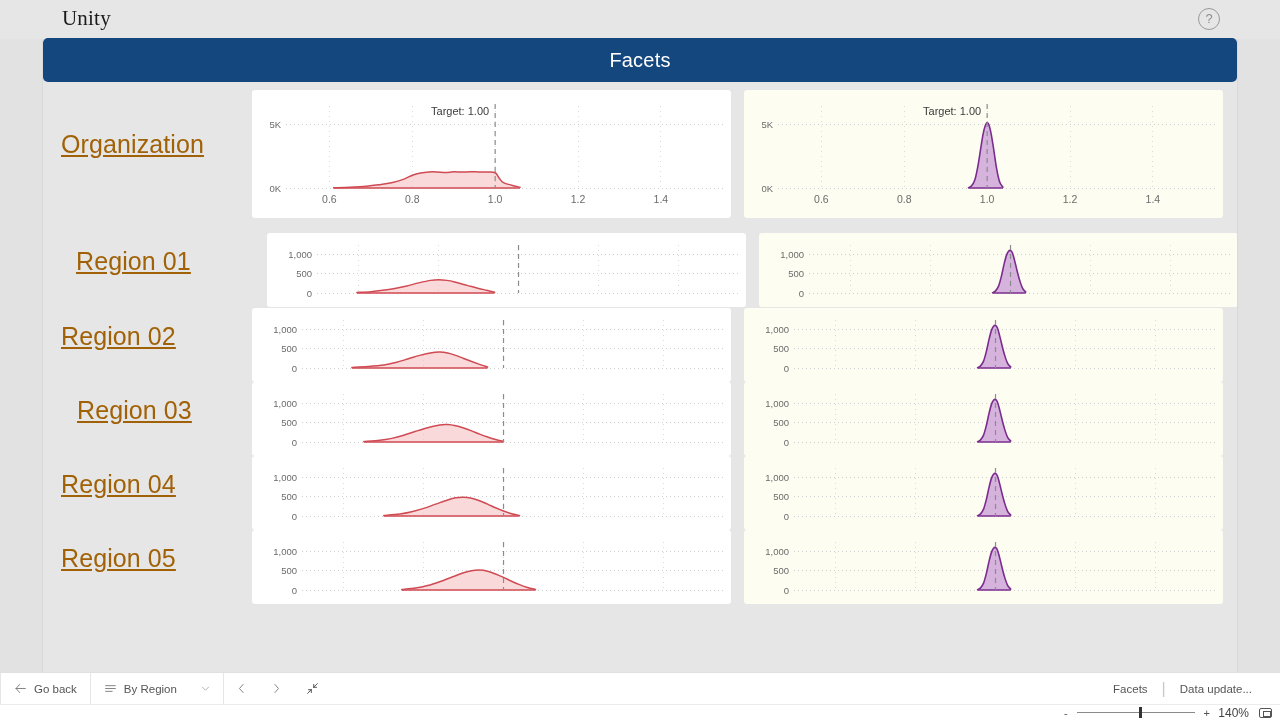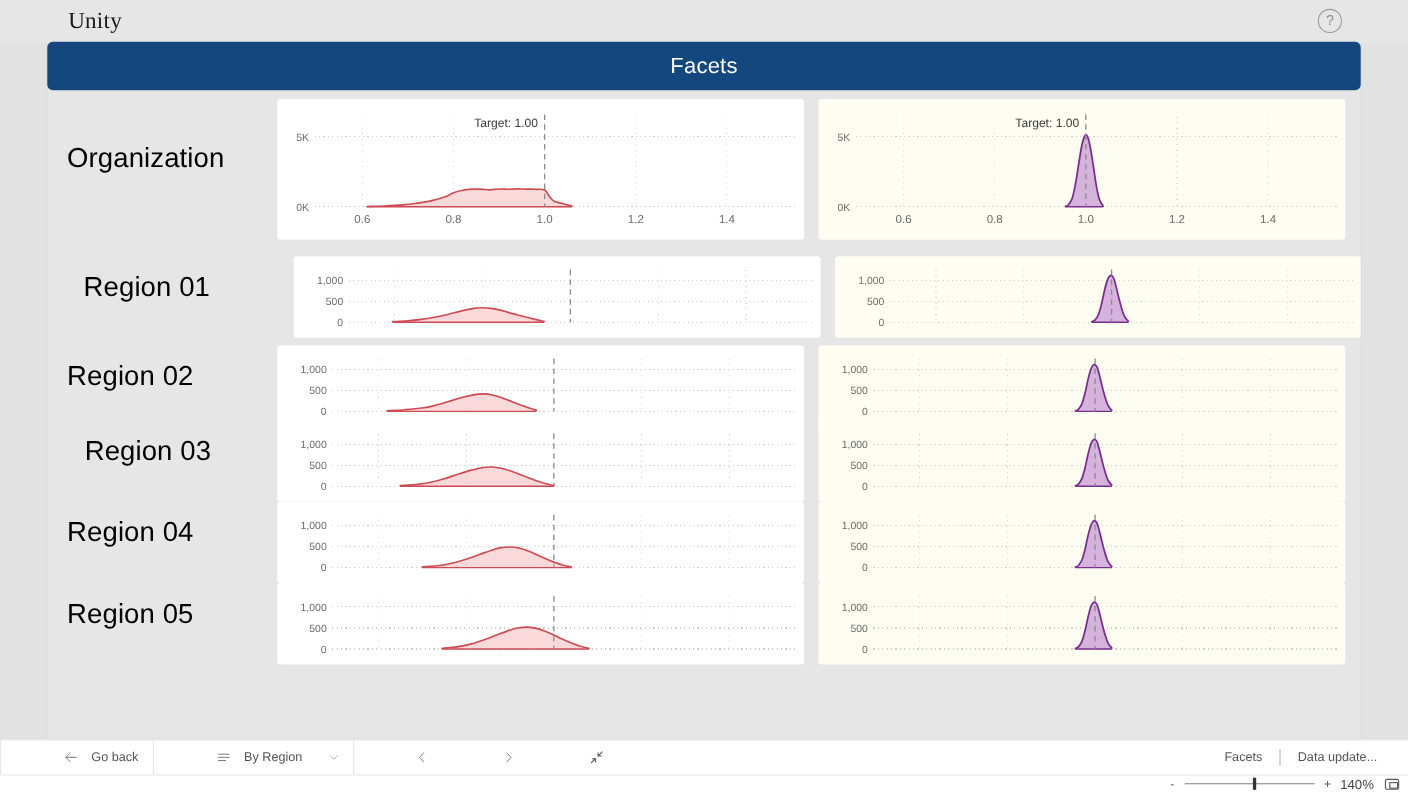--- a/index.html
+++ b/index.html
@@ -55,44 +55,44 @@
   .col-header {
     position: absolute; top: 12px;
     font-size: 25px; color: #b2b2b2; font-weight: 400; letter-spacing: .1px;
   }
   .col-header.c1 { left: 212px; }
   .col-header.c2 { left: 704px; }
 
   .row { position: relative; }
   .row-label {
     position: absolute; left: 18px;
-    font-size: 25px; color: #000000; font-weight: 400; letter-spacing: .1px;
+    font-size: 25px; color: #a16207; font-weight: 400; letter-spacing: .1px; text-decoration: underline;
   }
 
   .panel {
     position: absolute;
     border-radius: 3px;
     overflow: hidden;
   }
   .panel.m1 { background: #ffffff; }
   .panel.m60 { background: #fdfdf2; }
 
   .panel svg { display: block; }
 
   
   .statusbar {
     position: absolute; left: 0; top: 672px; width: 1280px; height: 32px;
     background: #ffffff; border-top: 1px solid #e0e0e0;
     display: flex; align-items: center;
   }
   .sb-sep { width: 1px; height: 32px; background: #e6e6e6; }
   .sb-item {
-    display: flex; align-items: center; gap: 12px;
+    display: flex; align-items: center; gap: 7px;
     height: 32px; padding: 0 13px;
-    font-size: 11.5px; color: #555; cursor: pointer; white-space: nowrap; margin-left: 44px;
+    font-size: 11.5px; color: #555; cursor: pointer; white-space: nowrap;
   }
   .sb-icon { display: inline-flex; align-items: center; justify-content: center; color: #777; }
   .sb-spacer { flex: 1 1 auto; }
   .sb-right { display: flex; align-items: center; gap: 0; padding-right: 14px; }
   .sb-right .txt { font-size: 11.5px; color: #555; padding: 0 14px; }
   .sb-pipe { color: #c8c8c8; }
 
   
   .zoombar {
     position: absolute; left: 0; top: 704px; width: 1280px; height: 16px;
@@ -223,21 +223,21 @@
               <line x1="251.52380952380952" x2="251.52380952380952" y1="12" y2="60" stroke="#dcdcdc" stroke-width="1" stroke-dasharray="1 4" shape-rendering="crispEdges"></line>
               <line x1="331.3333333333333" x2="331.3333333333333" y1="12" y2="60" stroke="#dcdcdc" stroke-width="1" stroke-dasharray="1 4" shape-rendering="crispEdges"></line>
               <line x1="411.14285714285705" x2="411.14285714285705" y1="12" y2="60" stroke="#dcdcdc" stroke-width="1" stroke-dasharray="1 4" shape-rendering="crispEdges"></line>
               <path d="M 233.57 59.62 C 234.03 59.36, 235.36 59.17, 236.36 58.09 C 237.36 57.00, 238.55 55.54, 239.55 53.11 C 240.55 50.69, 241.41 47.25, 242.35 43.55 C 243.28 39.85, 244.27 34.49, 245.14 30.92 C 246.00 27.35, 246.80 24.23, 247.53 22.12 C 248.26 20.02, 248.86 19.06, 249.53 18.30 C 250.19 17.53, 250.86 17.21, 251.52 17.53 C 252.19 17.85, 252.85 18.61, 253.52 20.21 C 254.18 21.80, 254.78 24.29, 255.51 27.10 C 256.25 29.90, 257.04 33.66, 257.91 37.04 C 258.77 40.42, 259.77 44.38, 260.70 47.37 C 261.63 50.37, 262.50 53.08, 263.50 55.03 C 264.49 56.97, 266.16 58.37, 266.69 59.04 L 266.69 60.00 L 233.57 60.00 Z" fill="#c79ad6" fill-opacity="0.75" stroke="none"></path>
               <path d="M 233.57 59.62 C 234.03 59.36, 235.36 59.17, 236.36 58.09 C 237.36 57.00, 238.55 55.54, 239.55 53.11 C 240.55 50.69, 241.41 47.25, 242.35 43.55 C 243.28 39.85, 244.27 34.49, 245.14 30.92 C 246.00 27.35, 246.80 24.23, 247.53 22.12 C 248.26 20.02, 248.86 19.06, 249.53 18.30 C 250.19 17.53, 250.86 17.21, 251.52 17.53 C 252.19 17.85, 252.85 18.61, 253.52 20.21 C 254.18 21.80, 254.78 24.29, 255.51 27.10 C 256.25 29.90, 257.04 33.66, 257.91 37.04 C 258.77 40.42, 259.77 44.38, 260.70 47.37 C 261.63 50.37, 262.50 53.08, 263.50 55.03 C 264.49 56.97, 266.16 58.37, 266.69 59.04" fill="none" stroke="#7b2d8e" stroke-width="1.6" stroke-linejoin="round" stroke-linecap="round"></path>
               <line x1="233.56666666666666" x2="266.687619047619" y1="60" y2="60" stroke="#7b2d8e" stroke-width="1.3"></line>
               <line x1="251.52380952380952" x2="251.52380952380952" y1="12" y2="60" stroke="#8c8c8c" stroke-width="1.2" stroke-dasharray="5 4"></line>
             </svg>
           </div>
         </div>
-        <div class="row" style="position: absolute; left: 0px; top: 224px; width: 1194px; height: 74px; text-align: right;">
+        <div class="row" style="position: absolute; left: 0px; top: 218px; width: 1194px; height: 74px; text-align: right;">
           <div class="row-label" style="top: 14px;">Region 02</div>
           <div class="panel m1" style="left: 209px; top: 0px; width: 479px; height: 74px;">
             <svg width="479" height="74" viewBox="0 0 479 74">
               <line x1="50" x2="471" y1="60" y2="60" stroke="#cfcfcf" stroke-width="1" stroke-dasharray="1 3" shape-rendering="crispEdges"></line>
               <text x="45" y="63.5" text-anchor="end" font-size="9.5" fill="#6b6b6b" font-family="&quot;Liberation Sans&quot;, sans-serif">0</text>
               <line x1="50" x2="471" y1="40.869565217391305" y2="40.869565217391305" stroke="#cfcfcf" stroke-width="1" stroke-dasharray="1 3" shape-rendering="crispEdges"></line>
               <text x="45" y="44.369565217391305" text-anchor="end" font-size="9.5" fill="#6b6b6b" font-family="&quot;Liberation Sans&quot;, sans-serif">500</text>
               <line x1="50" x2="471" y1="21.73913043478261" y2="21.73913043478261" stroke="#cfcfcf" stroke-width="1" stroke-dasharray="1 3" shape-rendering="crispEdges"></line>
               <text x="45" y="25.23913043478261" text-anchor="end" font-size="9.5" fill="#6b6b6b" font-family="&quot;Liberation Sans&quot;, sans-serif">1,000</text>
               <line x1="91.9047619047619" x2="91.9047619047619" y1="12" y2="60" stroke="#dcdcdc" stroke-width="1" stroke-dasharray="1 4" shape-rendering="crispEdges"></line>

